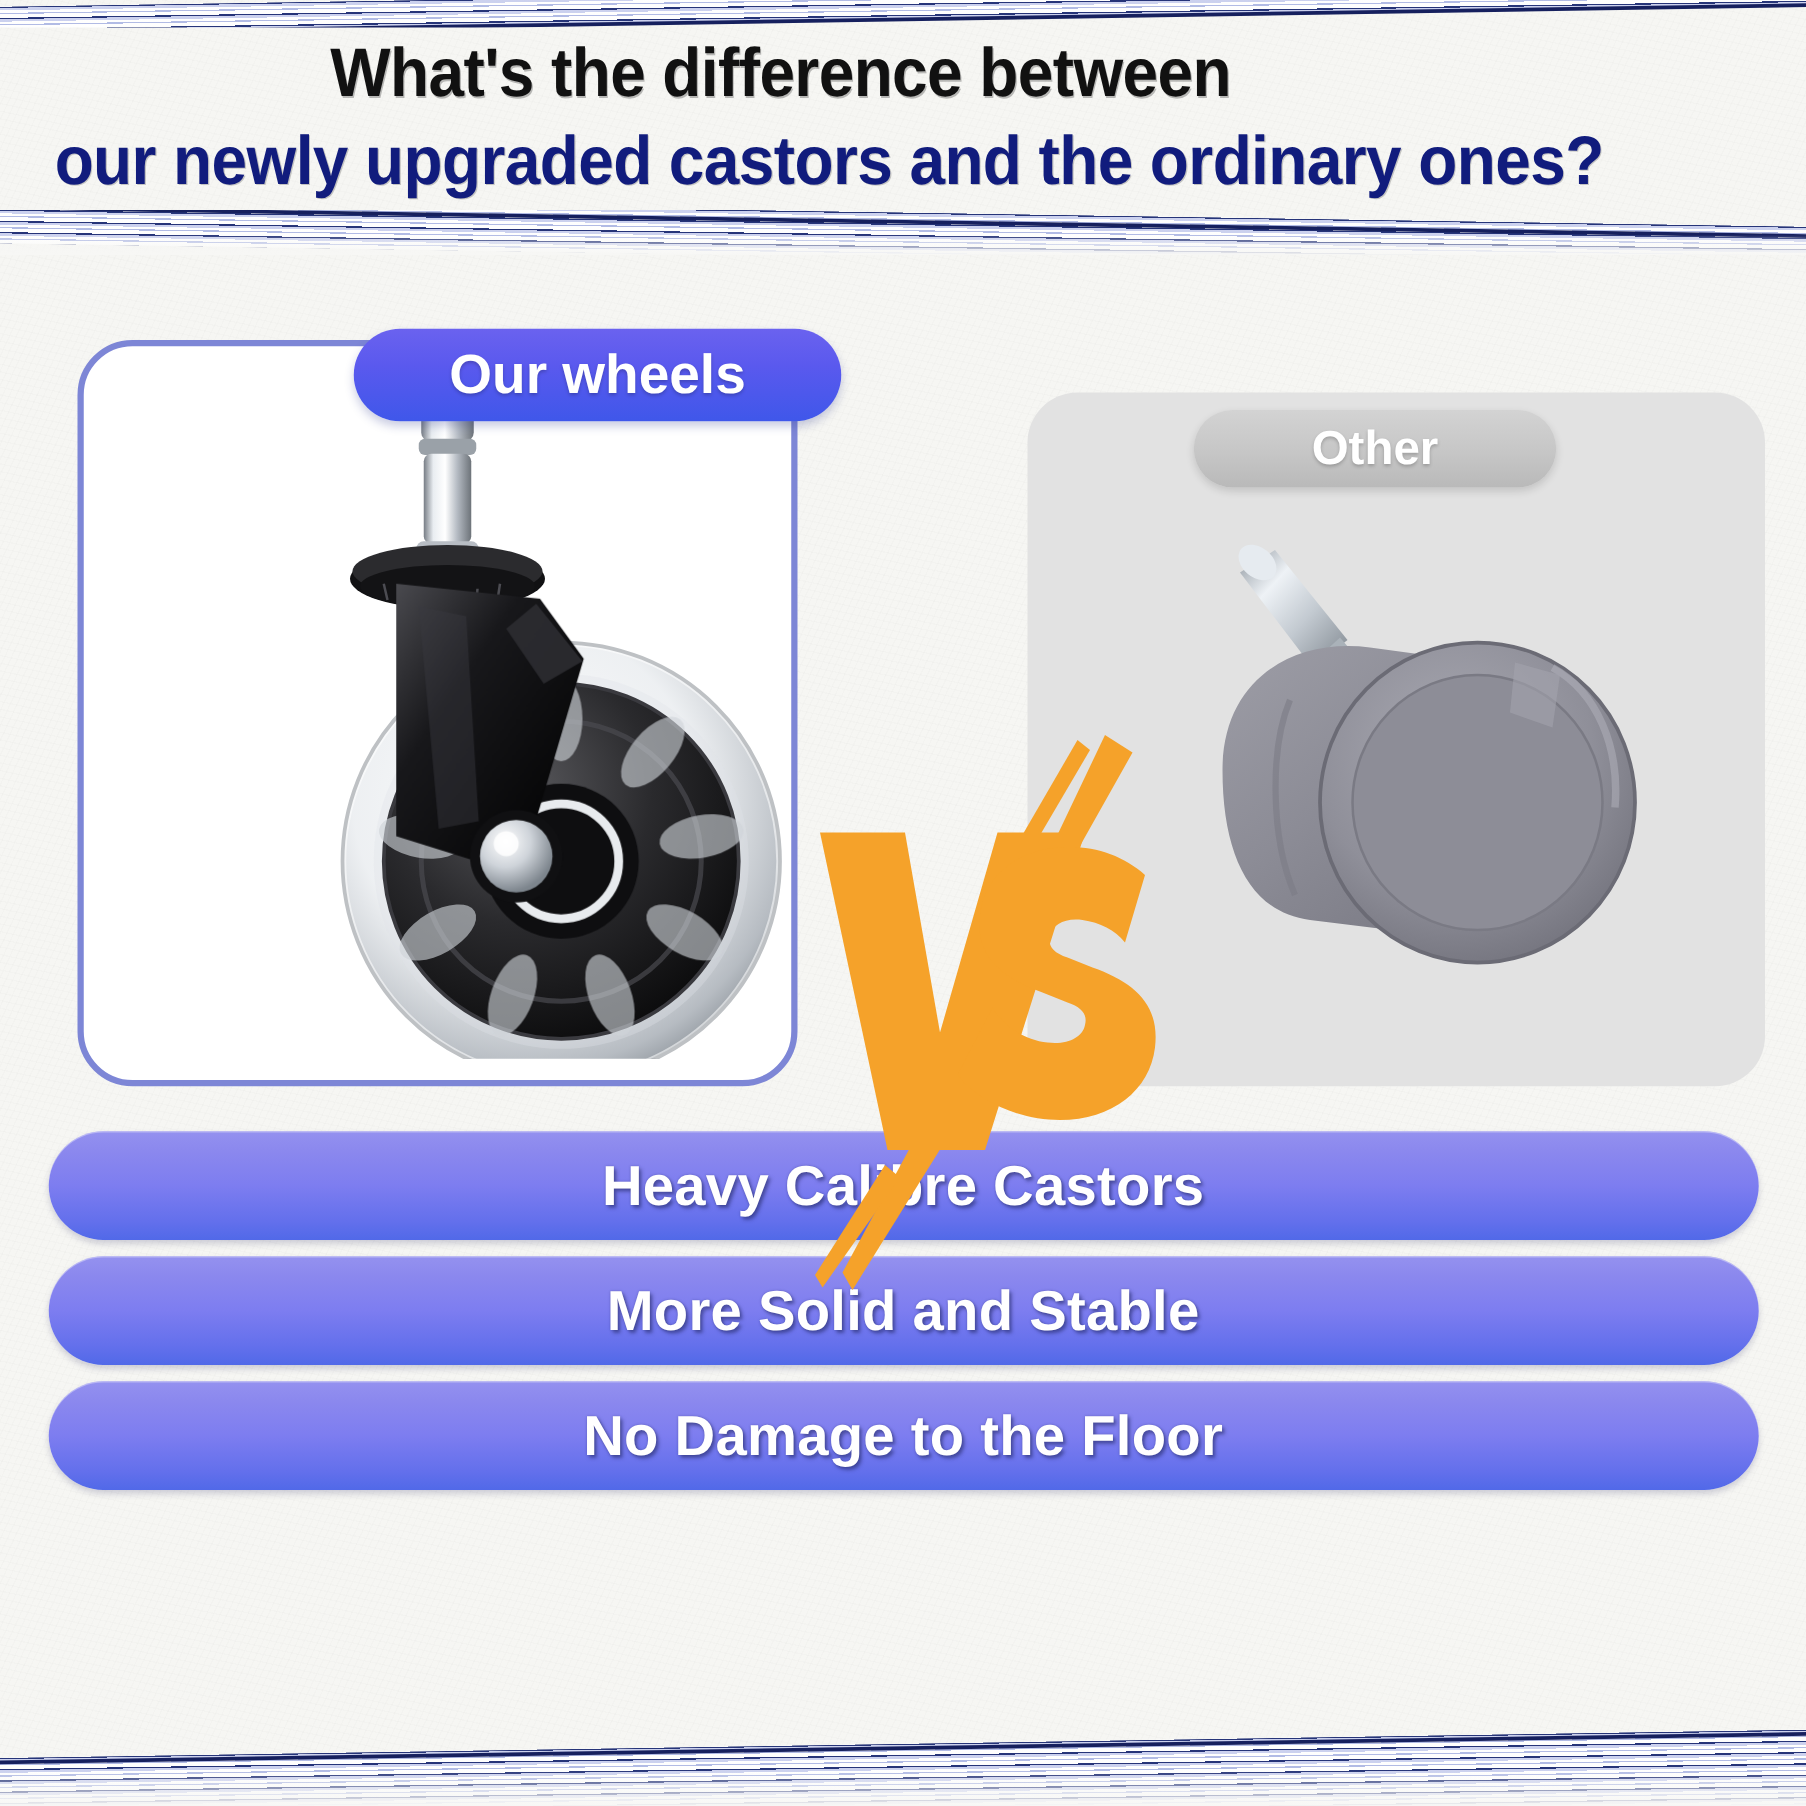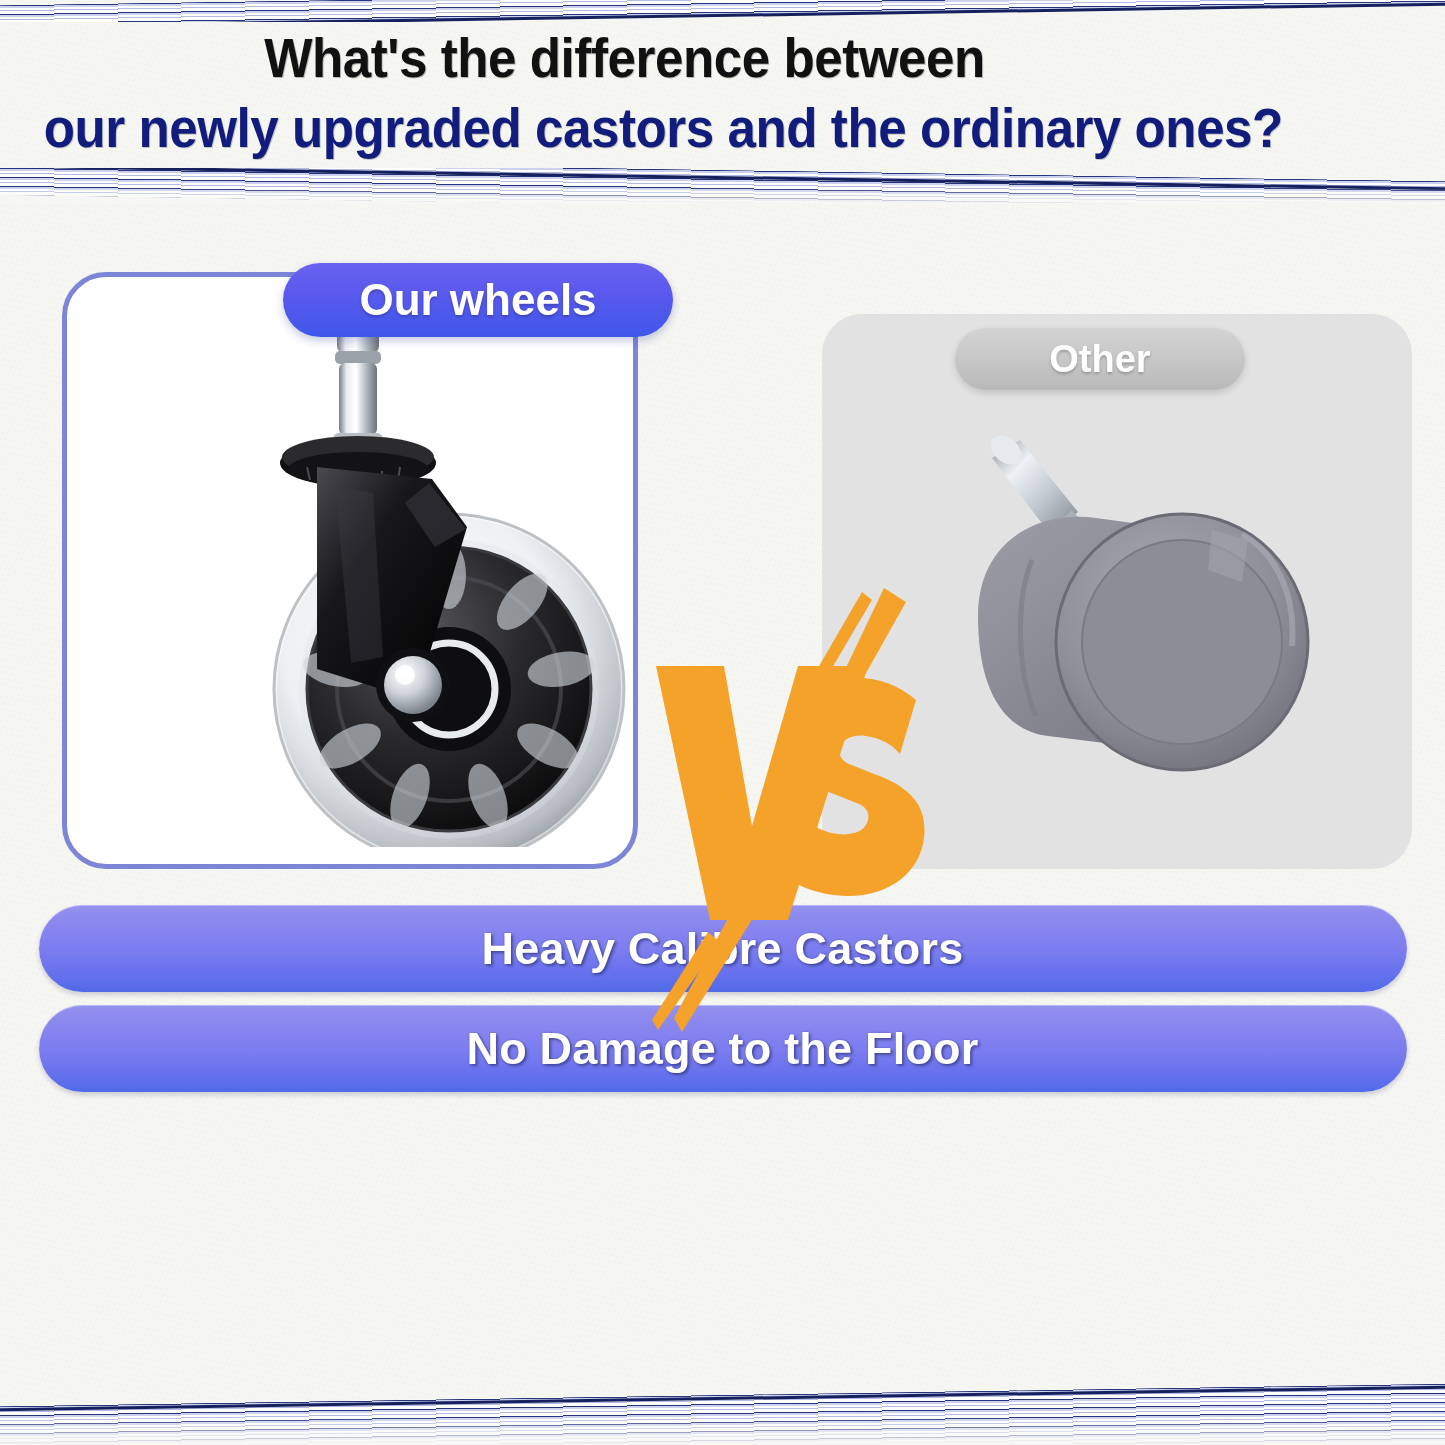--- a/index.html
+++ b/index.html
@@ -311,20 +311,23 @@
       </svg>
     </div>
 
   </div>
 
   <div class="features">
     <div class="fbar">
         <span>Heavy Calibre Castors</span>
       </div>
     <div class="fbar">
+        <span>More Solid and Stable</span>
+      </div>
+    <div class="fbar">
         <span>No Damage to the Floor</span>
       </div>
   </div>
 
   <div class="band band-bottom">
     <div class="band-lines"></div>
     <div class="edge-dark"></div>
   </div>
 
 </div>

